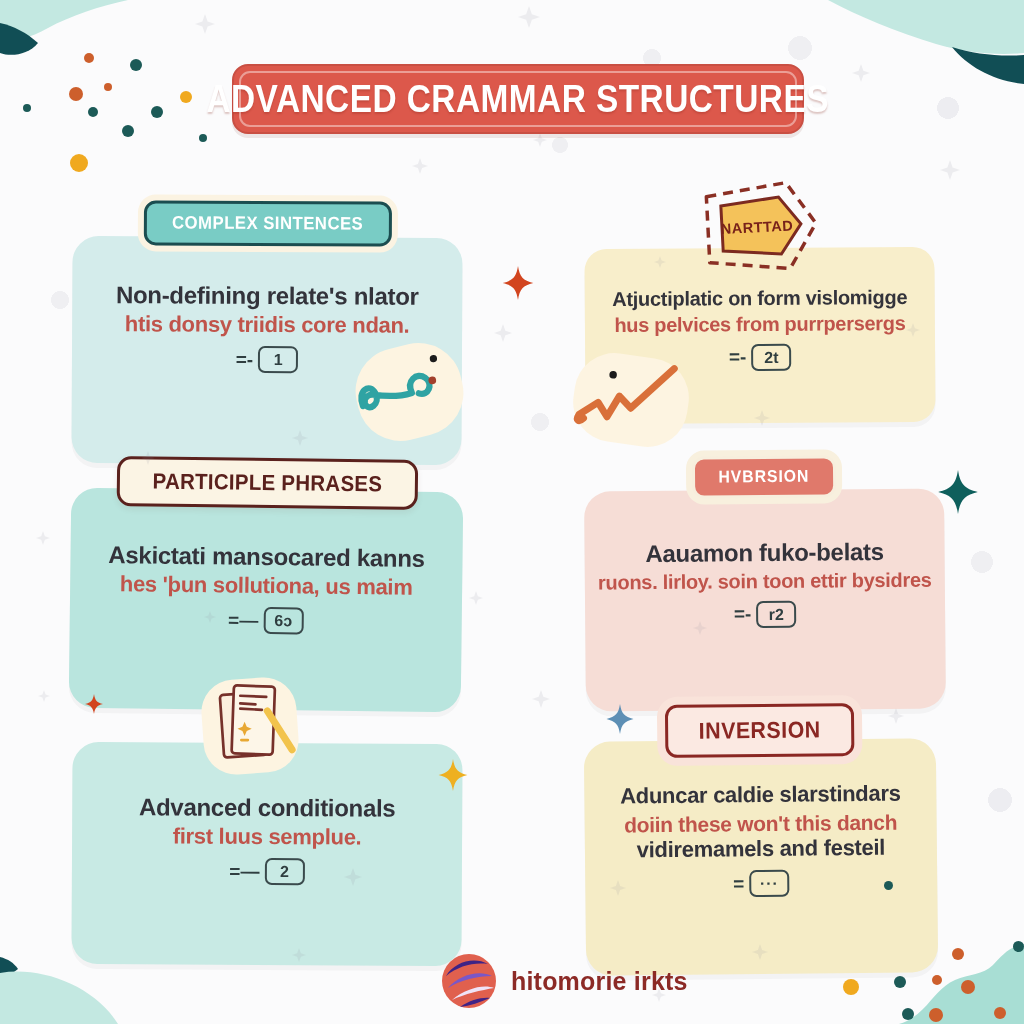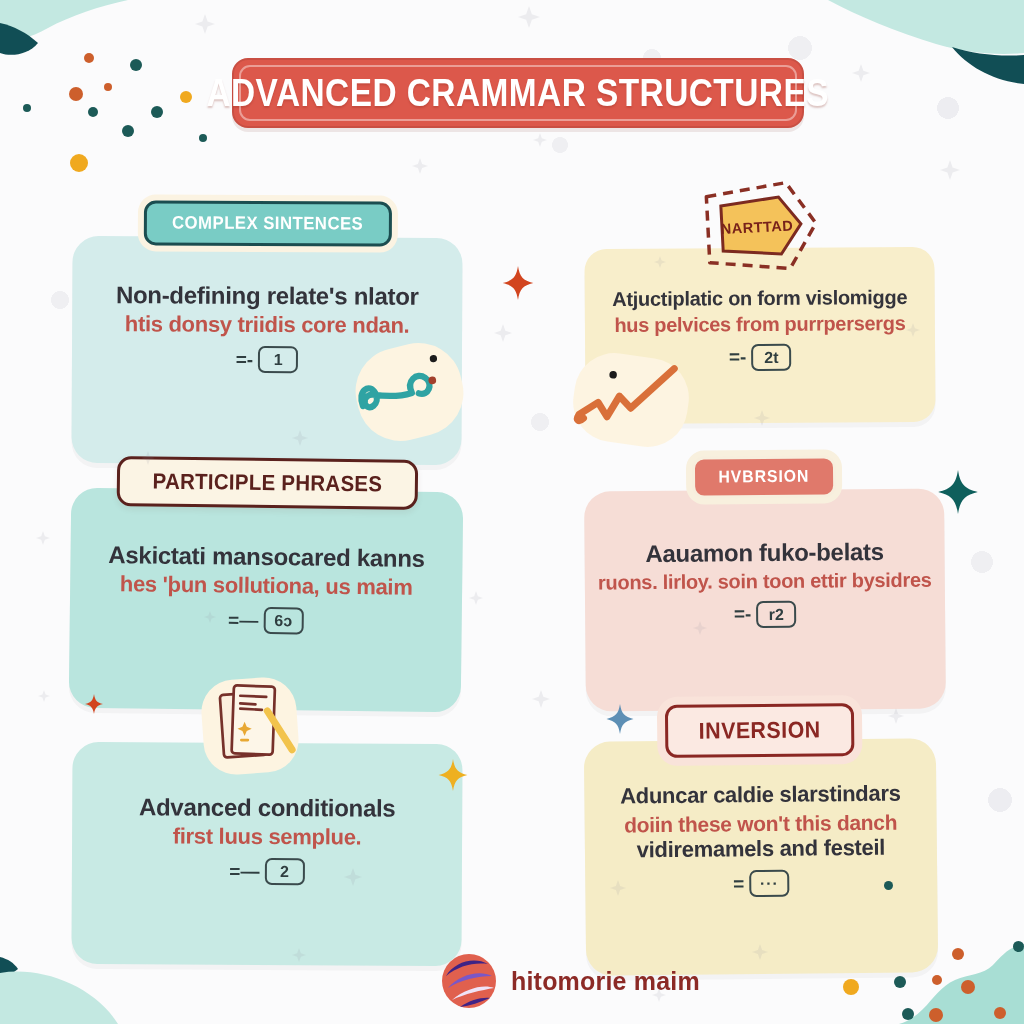--- a/index.html
+++ b/index.html
@@ -26,21 +26,21 @@
       radial-gradient(circle 8px  at 560px 145px, #efeff2 98%, transparent);
   }
   .bgstar{ position:absolute; z-index:3; background:rgba(138,138,155,.13); pointer-events:none;
     clip-path:polygon(50% 0%,63% 37%,100% 50%,63% 63%,50% 100%,37% 63%,0% 50%,37% 37%); }
   .cornersvg{ position:absolute; z-index:1; }
   .dot{ position:absolute; border-radius:50%; z-index:2; }
   .sparkle{ position:absolute; z-index:4; }
 
   
   .header{
-    position:absolute; left:232px; top:58px; width:568px; height:66px; z-index:4;
+    position:absolute; left:232px; top:64px; width:568px; height:66px; z-index:4;
     background:#dc584b; border:2px solid #c94f43; border-radius:16px;
     display:flex; align-items:center; justify-content:center;
     box-shadow:0 4px 0 rgba(120,40,30,.10);
   }
   .header::after{
     content:""; position:absolute; inset:5px; border:2px solid rgba(255,255,255,.42); border-radius:11px;
   }
   .header .htext{
     color:#fff; font-size:38px; font-weight:700; letter-spacing:.5px; white-space:nowrap;
     display:inline-block; transform:scaleX(.88); text-shadow:0 2px 2px rgba(130,35,25,.25);
@@ -285,16 +285,16 @@
   </svg>
 
   <div class="footer">
     <svg width="58" height="58" viewBox="0 0 58 58">
       <circle cx="29" cy="29" r="27" fill="#e0604e"></circle>
       <path d="M6 24 C14 10 34 4 48 12 C34 10 18 14 6 24 Z" fill="#3f2386"></path>
       <path d="M8 36 C20 22 40 18 52 24 C38 24 20 28 8 36 Z" fill="#7a57c7"></path>
       <path d="M12 48 C26 36 44 32 54 36 C42 38 24 42 12 48 Z" fill="#efe3f7"></path>
       <path d="M20 55 C30 48 42 45 50 46 C40 50 30 54 20 55 Z" fill="#3f2386"></path>
     </svg>
-    <span class="brandname">hitomorie maim</span>
+    <span class="brandname">hitomorie irkts</span>
   </div>
 
 </div>
 
 </body></html>

